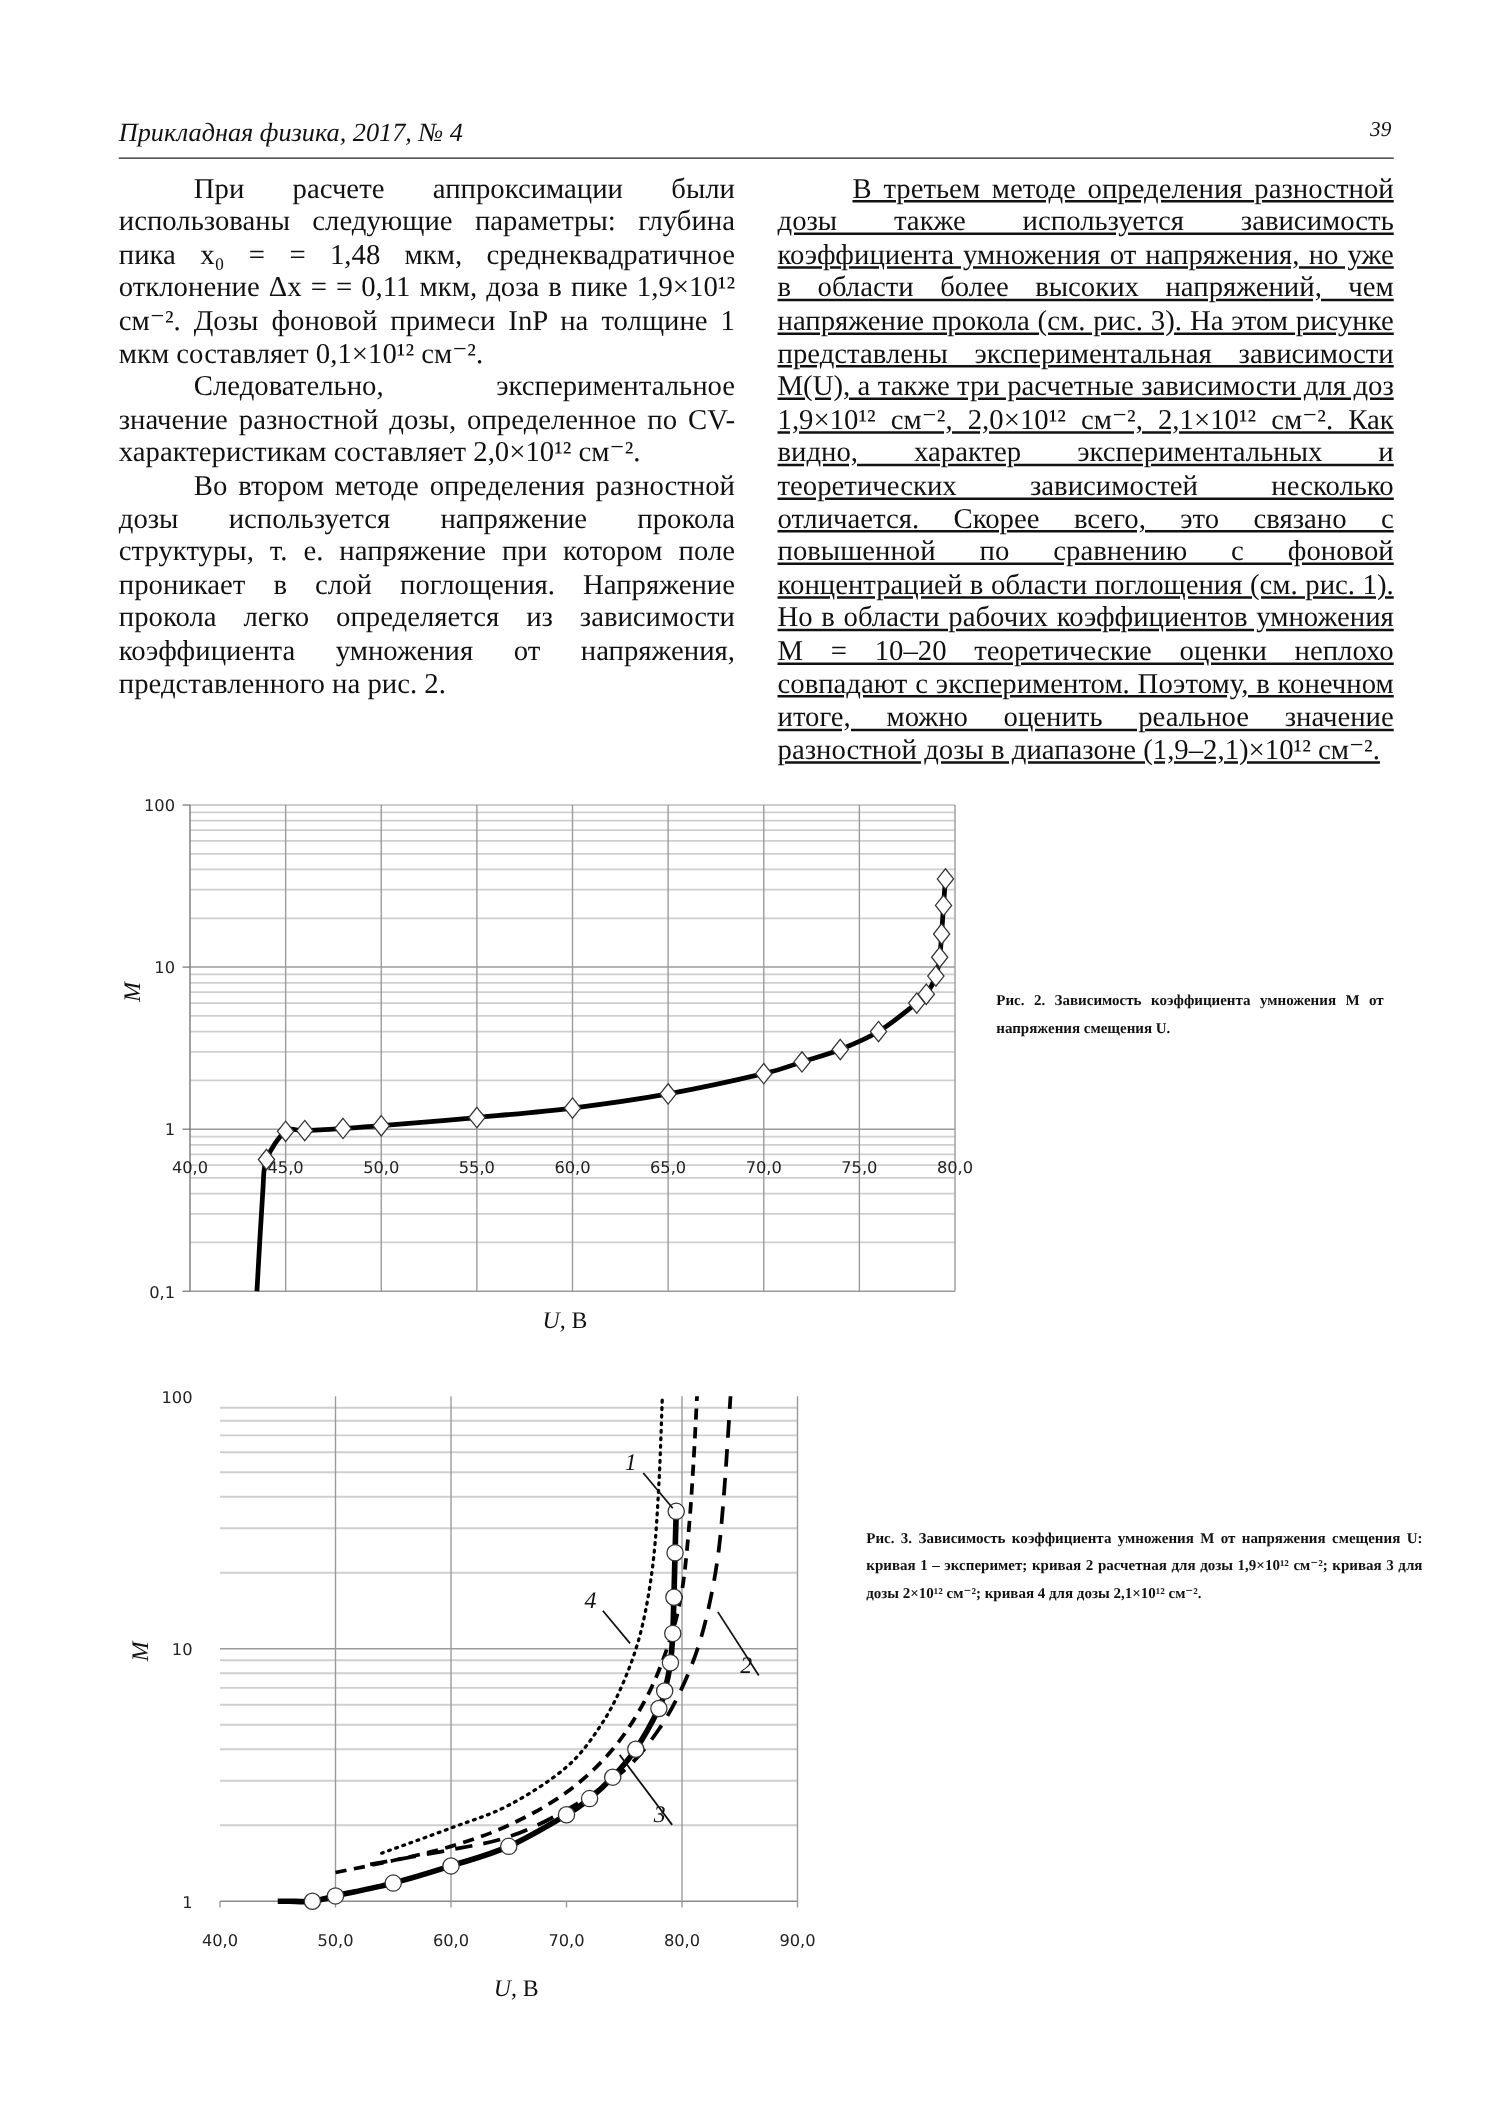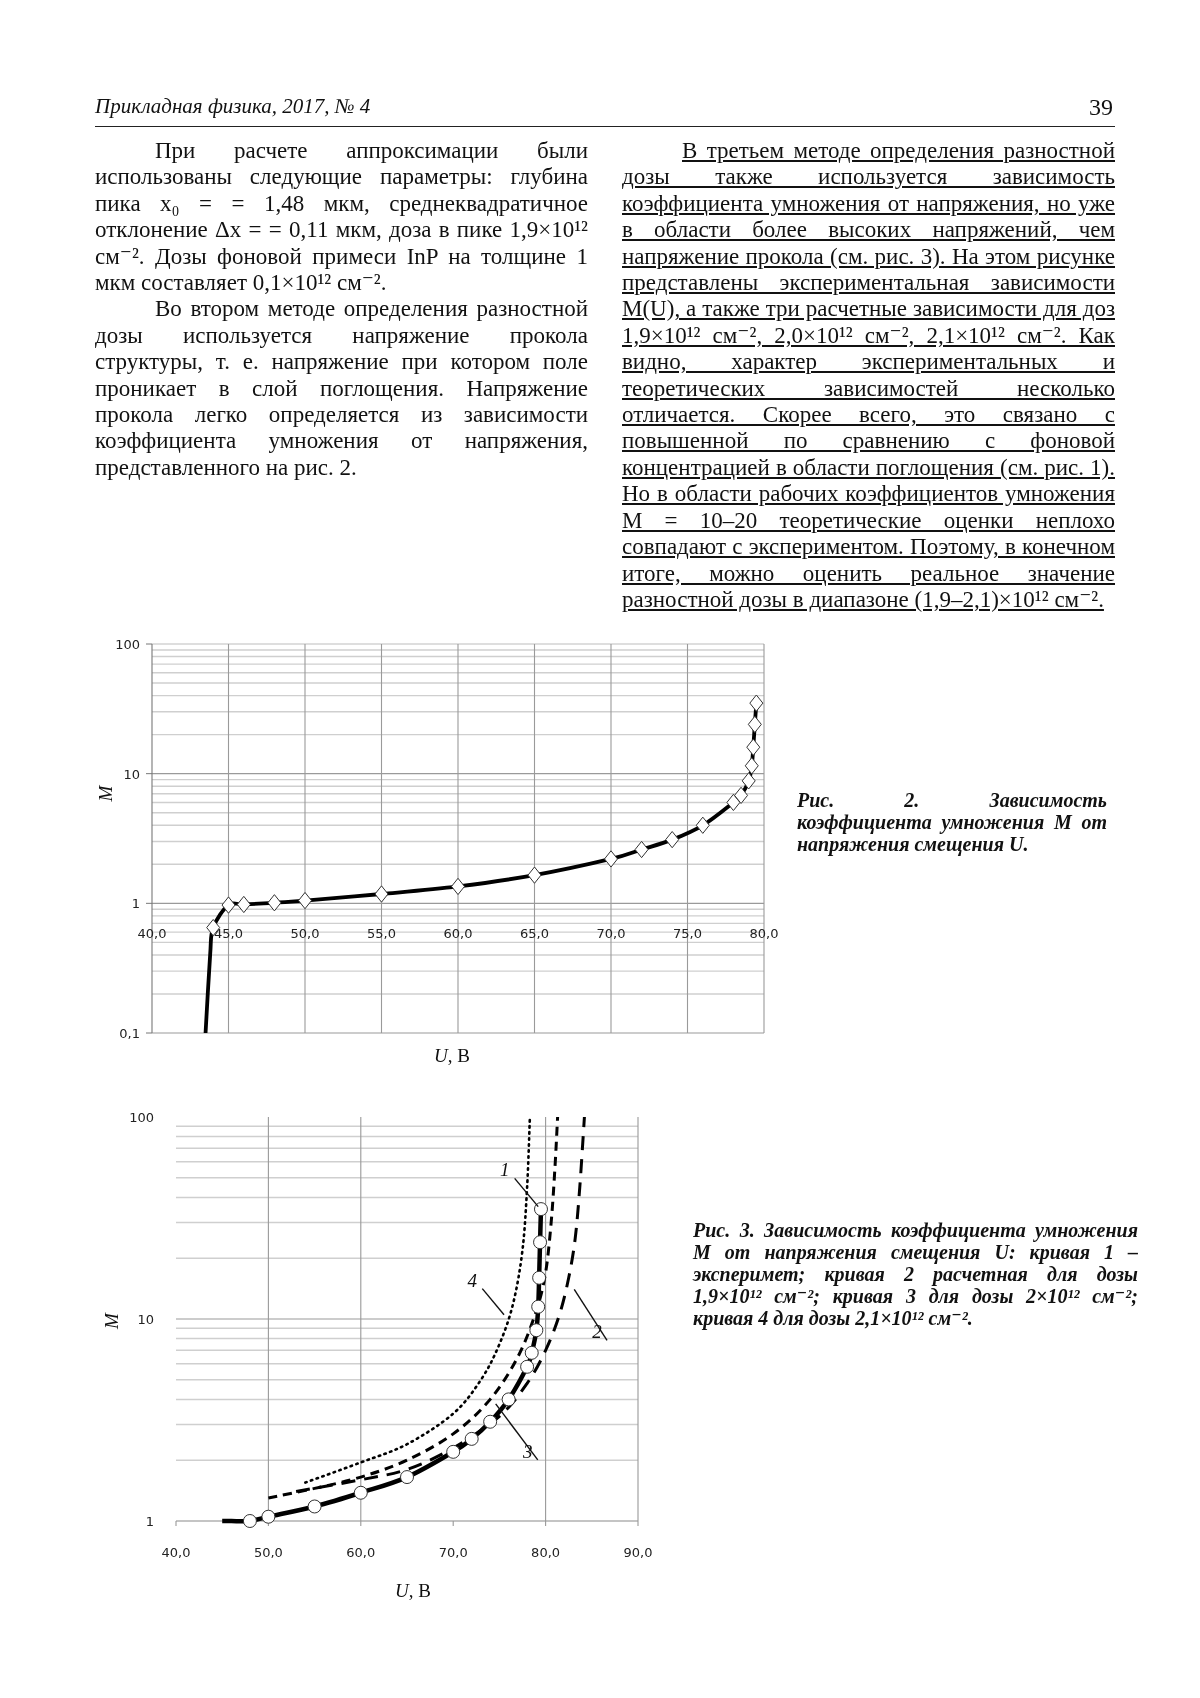--- a/index.html
+++ b/index.html
@@ -1,45 +1,46 @@
 <!DOCTYPE html>
 <html><head>
 <meta charset="utf-8">
 <style>
   html, body { margin: 0; padding: 0; background: #ffffff; }
   body { width: 1200px; height: 1698px; position: relative; overflow: hidden;
          font-family: "Liberation Serif", "DejaVu Serif", serif; color: #111; }
   .header { position: absolute; left: 95px; top: 92px; width: 1020px; height: 34px;
             border-bottom: 1.5px solid #222; }
   .header .journal { position: absolute; left: 0; top: 2px; font-style: italic; font-size: 21px; }
-  .header .page-num { position: absolute; right: 2px; top: 2px; font-size: 24px; }
+  .header .page-num { position: absolute; right: 2px; top: 2px; font-style: italic; font-size: 17px; }
   .col { position: absolute; top: 138px; font-size: 23px; line-height: 26.4px; text-align: justify; }
   .col-left { left: 95px; width: 493px; }
   .col-right { left: 622px; width: 493px; text-decoration: underline; }
   .col p { margin: 0; text-indent: 60px; }
   .fig { position: absolute; }
   .fig svg { display: block; overflow: visible; }
-  .caption { position: absolute; font-style: italic; font-weight: bold; font-size: 20px;
+  .caption { position: absolute; font-weight: bold; font-size: 12px;
              line-height: 22px; text-align: justify; }
   .cap1 { left: 797px; top: 789px; width: 310px; }
   .cap2 { left: 693px; top: 1219px; width: 445px; }
   .tick { font-family: "DejaVu Sans", sans-serif; font-size: 13px; fill: #222; }
   .axis-title { font-family: "Liberation Serif", serif; font-size: 19px; fill: #111; }
   .curve-label { font-family: "Liberation Serif", serif; font-style: italic; font-size: 19px; fill: #111; }
 </style>
 </head>
 <body>
 
 <div class="header">
   <span class="journal">Прикладная физика, 2017, № 4</span>
   <span class="page-num">39</span>
 </div>
 
 <div class="col col-left">
   <p>При расчете аппроксимации были использованы следующие параметры: глубина пика x₀ = = 1,48 мкм, среднеквадратичное отклонение Δx = = 0,11 мкм, доза в пике 1,9×10¹² см⁻². Дозы фоновой примеси InP на толщине 1 мкм составляет 0,1×10¹² см⁻².</p>
+  <p>Следовательно, экспериментальное значение разностной дозы, определенное по CV-характеристикам составляет 2,0×10¹² см⁻².</p>
   <p>Во втором методе определения разностной дозы используется напряжение прокола структуры, т. е. напряжение при котором поле проникает в слой поглощения. Напряжение прокола легко определяется из зависимости коэффициента умножения от напряжения, представленного на рис. 2.</p>
 </div>
 
 <div class="col col-right">
   <p>В третьем методе определения разностной дозы также используется зависимость коэффициента умножения от напряжения, но уже в области более высоких напряжений, чем напряжение прокола (см. рис. 3). На этом рисунке представлены экспериментальная зависимости M(U), а также три расчетные зависимости для доз 1,9×10¹² см⁻², 2,0×10¹² см⁻², 2,1×10¹² см⁻². Как видно, характер экспериментальных и теоретических зависимостей несколько отличается. Скорее всего, это связано с повышенной по сравнению с фоновой концентрацией в области поглощения (см. рис. 1). Но в области рабочих коэффициентов умножения M = 10–20 теоретические оценки неплохо совпадают с экспериментом. Поэтому, в конечном итоге, можно оценить реальное значение разностной дозы в диапазоне (1,9–2,1)×10¹² см⁻².</p>
 </div>
 
 <div class="fig" style="left:0;top:0;">
   <svg id="fig2" width="1200" height="1698" style="position:absolute;left:0;top:0;pointer-events:none;">
       <g>

